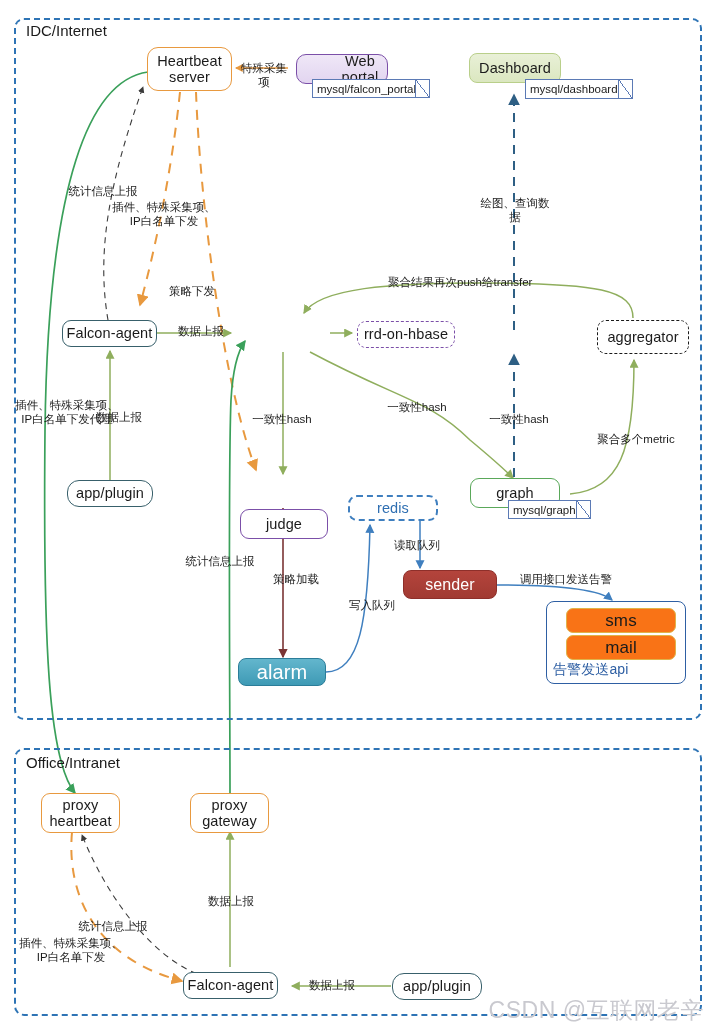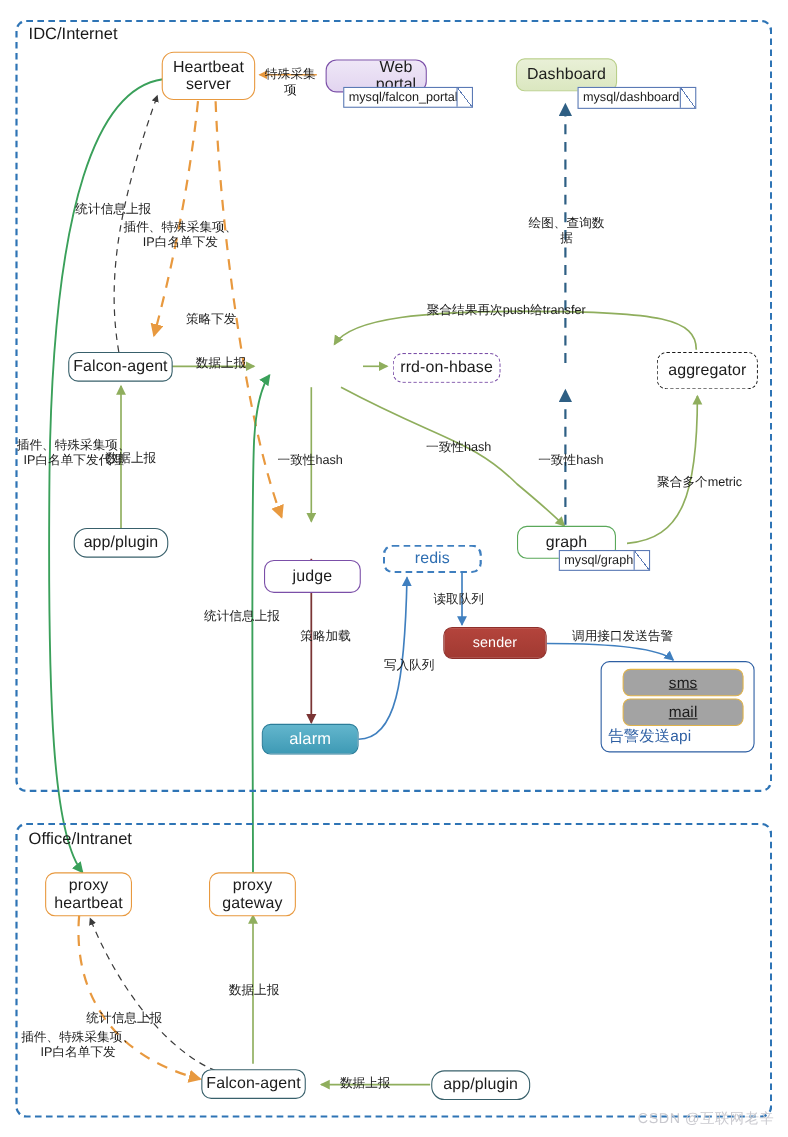--- a/index.html
+++ b/index.html
@@ -72,43 +72,43 @@
   .n-redis{
     border:2px dashed #3f7fbf;
     color:#2f6fb2;
     background:transparent;
   }
   .n-sender{
     border:1px solid #8e2f2a;
     background:linear-gradient(#b4443c,#a13a32);
     color:#ffffff;
     border-radius:8px;
-    font-size:13px;
+    font-size:16px;
   }
   .n-alarm{
     border:1px solid #2b7d99;
     background:linear-gradient(#63b6cd,#3e9ab5);
     color:#ffffff;
     border-radius:8px;
-    font-size:15px;
+    font-size:20px;
   }
   .n-proxy{border:1.5px solid #e8993f;border-radius:9px;}
   .n-apibox{
     border:1.8px solid #2e5fa3;
     border-radius:8px;
     background:#ffffff;
     display:block;
   }
   .n-sms,.n-mail{
     position:absolute;
     border:1.6px solid #e0b34a;
     border-radius:7px;
-    background:#a3a3a3;
+    background:#f97316;
     display:flex;align-items:center;justify-content:center;
-    font-size:14px;color:#1b1b1b;text-decoration:underline;
+    font-size:17px;color:#1b1b1b;
   }
   .api-caption{
     position:absolute;
     font-size:14px;
     color:#2e5fa3;
     white-space:nowrap;
   }
   
   .note{
     position:absolute;
@@ -137,21 +137,21 @@
     font-size:11.5px;
     color:#1b1b1b;
     line-height:1.25;
     white-space:pre-line;
     text-align:center;
   }
   
   .watermark{
     position:absolute;
     right:12px;bottom:8px;
-    font-size:13px;
+    font-size:23px;
     color:#c9c9cf;
     white-space:nowrap;
     letter-spacing:.5px;
   }
 </style>
 </head>
 <body>
 
 <div id="stage">
 

